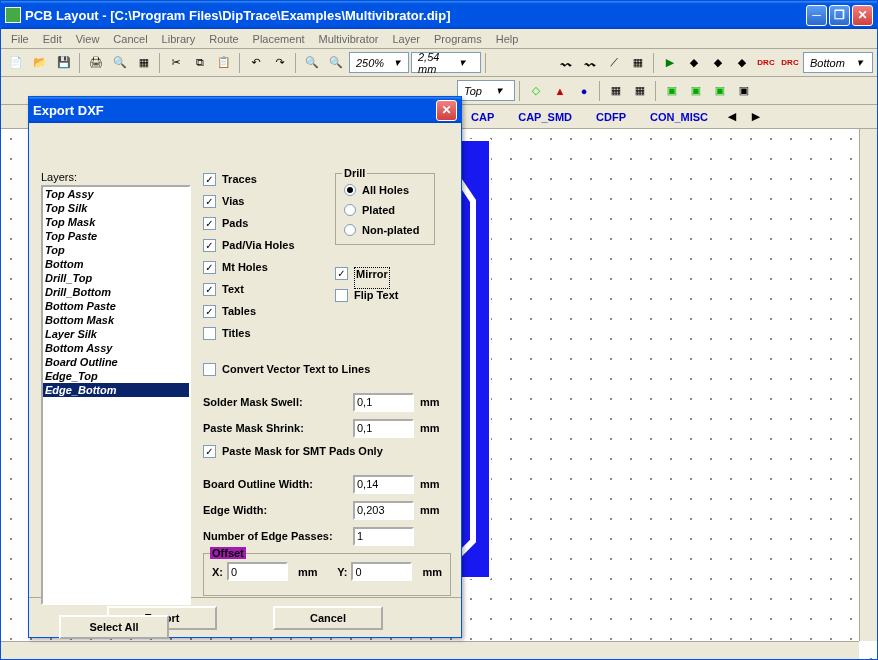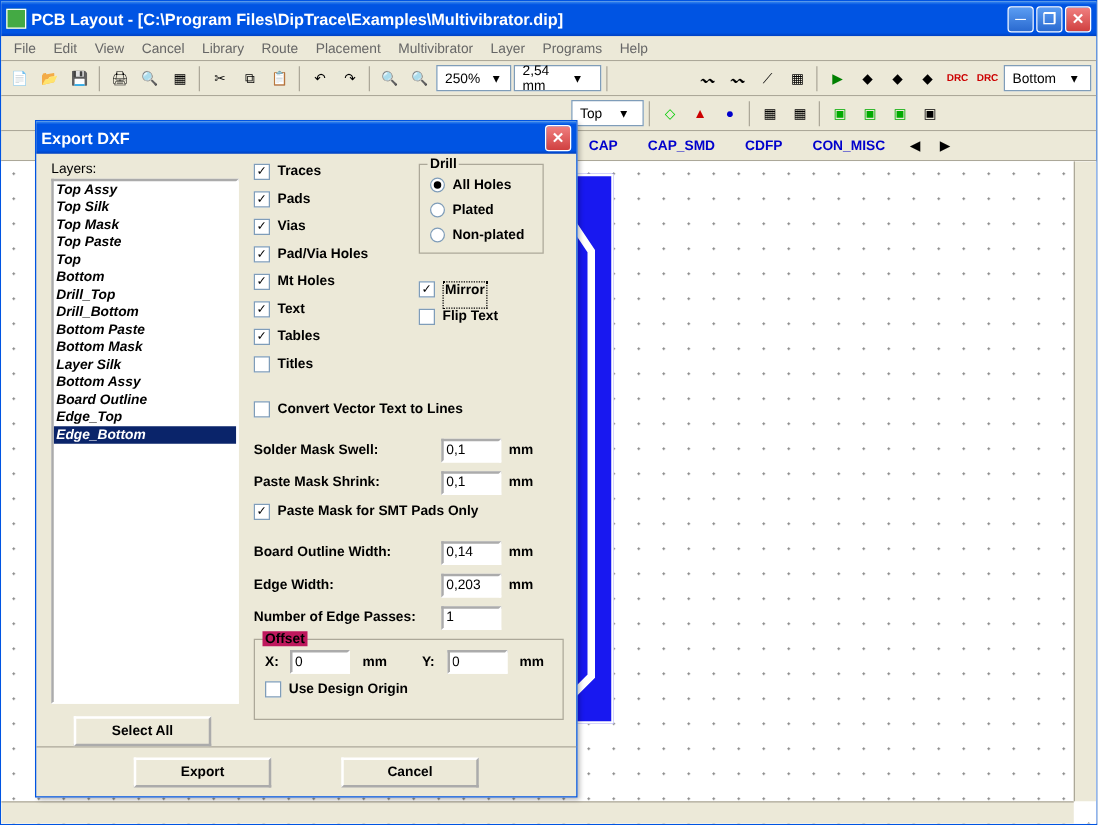--- a/index.html
+++ b/index.html
@@ -16,42 +16,42 @@
 .titlebar-btn.max { background: linear-gradient(#5b9df3,#2a6ad0); }
 .titlebar-btn.close { background: linear-gradient(#f08080,#d04040); }
 
 .menubar { background: #ece9d8; height: 20px; display: flex; align-items: center; padding: 0 4px; gap: 2px; border-bottom: 1px solid #aca899; }
 .menu-item { padding: 0 6px; color: #666; cursor: pointer; }
 
 .toolbar-row { background: #ece9d8; height: 28px; display: flex; align-items: center; padding: 2px 4px; gap: 2px; border-bottom: 1px solid #aca899; }
 .tb-btn { width: 22px; height: 22px; border: 1px solid transparent; display: flex; align-items: center; justify-content: center; cursor: pointer; }
 .tb-sep { width: 2px; height: 20px; border-left: 1px solid #aca899; margin: 0 2px; }
 .tb-combo { height: 21px; border: 1px solid #7f9db9; background: white; padding: 0 2px; display: flex; align-items: center; }
-.tb-combo span { flex: 1; padding: 0 4px; }
+.tb-combo span { flex: 1; padding: 0 4px; font-style: italic; }
 .tb-combo .arrow { width: 14px; text-align: center; color: #000; }
 
 .category-bar { background: #ece9d8; height: 24px; display: flex; align-items: center; padding: 0 4px; gap: 8px; border-bottom: 1px solid #aca899; }
 .cat-item { color: #0000cc; font-weight: bold; padding: 2px 8px; cursor: pointer; }
 .cat-nav { width: 16px; height: 16px; display: flex; align-items: center; justify-content: center; cursor: pointer; }
 
 .main-area { flex: 1; display: flex; background: white; position: relative; }
 .canvas-area { flex: 1; background: white; position: relative; overflow: hidden; }
 .pcb-board { position: absolute; left: 170px; top: 10px; width: 320px; height: 440px; background: #1818f0; border: 2px solid #fff; }
 .dot-grid { position: absolute; inset: 0; background-image: radial-gradient(circle, #888 1px, transparent 1px); background-size: 20px 20px; }
 
 .scrollbar-v { position: absolute; right: 0; top: 0; bottom: 18px; width: 18px; background: #ece9d8; border-left: 1px solid #aca899; }
 .scrollbar-h { position: absolute; left: 0; right: 18px; bottom: 0; height: 18px; background: #ece9d8; border-top: 1px solid #aca899; }
 
 .statusbar { height: 20px; background: #ece9d8; border-top: 1px solid #aca899; display: flex; align-items: center; }
 .status-cell { border: 1px inset #fff; padding: 1px 6px; height: 18px; display: flex; align-items: center; }
 
 
 .dialog { position: absolute; left: 28px; top: 96px; width: 434px; height: 542px; background: #ece9d8; border: 1px solid #0054e3; box-shadow: 2px 2px 4px rgba(0,0,0,0.3); display: flex; flex-direction: column; }
 .dialog .titlebar { height: 26px; }
-.dialog-body { flex: 1; padding: 8px 10px; position: relative; }
+.dialog-body { flex: 1; padding: 8px 10px; position: relative; margin-top: 42px; }
 
 .layers-label { position: absolute; left: 12px; top: 6px; }
 .layers-list { position: absolute; left: 12px; top: 20px; width: 150px; height: 420px; background: white; border: 2px inset #fff; overflow: auto; }
 .layer-item { padding: 0 2px; font-weight: bold; font-size: 11px; line-height: 14px; cursor: pointer; font-style: italic; }
 .layer-item.selected { background: #0a246a; color: white; }
 .select-all-btn { position: absolute; left: 30px; top: 450px; width: 110px; height: 24px; background: #ece9d8; border: 2px outset #fff; cursor: pointer; font-weight: bold; }
 
 .right-col { position: absolute; left: 174px; top: 8px; right: 10px; }
 
 .chk-row { display: flex; height: 22px; }
@@ -60,25 +60,25 @@
 .chk-label { font-weight: bold; }
 
 .drill-group { position: absolute; left: 132px; top: 0px; width: 100px; border: 1px solid #aca899; padding: 6px 8px 4px; }
 .drill-group .legend { position: absolute; top: -7px; left: 6px; background: #ece9d8; padding: 0 2px; font-weight: bold; }
 .radio-row { display: flex; align-items: center; height: 20px; }
 .radio { width: 12px; height: 12px; border: 1px solid #7f9db9; border-radius: 50%; background: white; margin-right: 6px; display: flex; align-items: center; justify-content: center; cursor: pointer; }
 .radio.selected::after { content: ""; width: 6px; height: 6px; background: #000; border-radius: 50%; }
 
 .form-row { display: flex; align-items: center; height: 26px; }
 .form-label { width: 150px; font-weight: bold; }
-.form-input { width: 48px; height: 19px; border: 2px inset #fff; background: white; padding: 0 2px; }
+.form-input { width: 61px; height: 19px; border: 2px inset #fff; background: white; padding: 0 2px; }
 .form-unit { margin-left: 6px; font-weight: bold; }
 
 .offset-group { border: 1px solid #aca899; padding: 8px; margin-top: 4px; position: relative; }
-.offset-group .legend { position: absolute; top: -7px; left: 6px; background: #be185d; padding: 0 2px; font-weight: bold; }
+.offset-group .legend { position: absolute; top: -7px; left: 6px; background: #a21caf; padding: 0 2px; font-weight: bold; }
 .offset-row { display: flex; align-items: center; gap: 4px; }
 
 .dialog-buttons { height: 40px; display: flex; align-items: center; justify-content: center; gap: 56px; border-top: 1px solid #aca899; }
 .dlg-btn { width: 110px; height: 24px; background: #ece9d8; border: 2px outset #fff; cursor: pointer; font-weight: bold; }
 
 svg { display: block; }
 .highlight-box { border: 1px dotted #000; padding: 0 1px; }
 </style>
 </head>
 <body>
@@ -253,25 +253,25 @@
 
     <div class="right-col">
 
       <div style="position:absolute;left:0;top:0;width:130px">
         <div class="chk-row">
             <span class="chk checked"></span>
             <span class="chk-label">Traces</span>
           </div>
         <div class="chk-row">
             <span class="chk checked"></span>
+            <span class="chk-label">Vias</span>
+          </div>
+        <div class="chk-row">
+            <span class="chk checked"></span>
             <span class="chk-label">Pads</span>
-          </div>
-        <div class="chk-row">
-            <span class="chk checked"></span>
-            <span class="chk-label">Vias</span>
           </div>
         <div class="chk-row">
             <span class="chk checked"></span>
             <span class="chk-label">Pad/Via Holes</span>
           </div>
         <div class="chk-row">
             <span class="chk checked"></span>
             <span class="chk-label">Mt Holes</span>
           </div>
         <div class="chk-row">
@@ -356,24 +356,20 @@
           <span class="legend">Offset</span>
           <div class="offset-row" style="margin-bottom:6px">
             <span class="chk-label" style="width:16px">X:</span>
             <input class="form-input" value="0" style="">
             <span class="form-unit">mm</span>
             <span style="width:20px"></span>
             <span class="chk-label" style="width:16px">Y:</span>
             <input class="form-input" value="0" style="">
             <span class="form-unit">mm</span>
           </div>
-          <div class="chk-row">
-              <span class="chk"></span>
-              <span class="chk-label">Use Design Origin</span>
-            </div>
         </div>
       </div>
     </div>
   </div>
   <div class="dialog-buttons">
     <button class="dlg-btn">Export</button>
     <button class="dlg-btn">Cancel</button>
   </div>
 </div>
 

